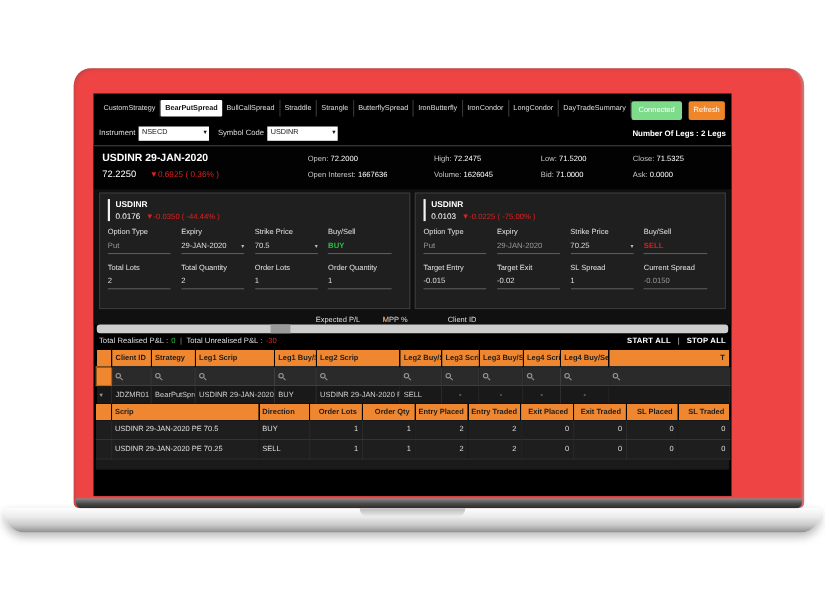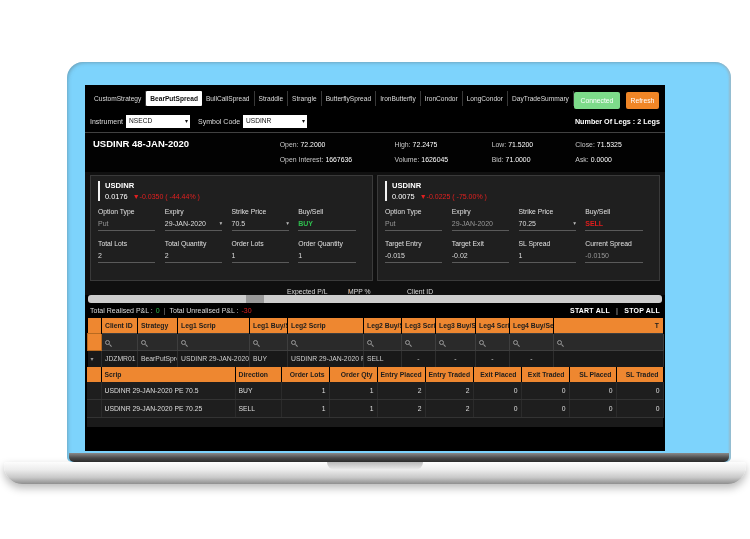--- a/index.html
+++ b/index.html
@@ -2,21 +2,21 @@
 <html><head>
 <meta charset="utf-8">
 <style>
   * { margin:0; padding:0; box-sizing:border-box; }
   html,body { width:750px; height:539px; background:#ffffff; overflow:hidden;
     font-family:"Liberation Sans", sans-serif; }
   .stage { position:relative; width:750px; height:539px; background:#fff; }
 
   
   .laptop { position:absolute; left:67px; top:62px; width:664px; height:400px;
-    background:#7dd3fc; border-radius:16px 16px 5px 5px;
+    background:#ef4444; border-radius:16px 16px 5px 5px;
     box-shadow: inset -3px 0 2px -1px rgba(170,170,170,.55), inset 2px 2px 4px -2px rgba(80,80,80,.5); }
   .hinge { position:absolute; left:2px; right:2px; bottom:0; height:9px;
     background:linear-gradient(180deg,#8a8a8a,#4a4a4a 55%,#2c2c2c); border-radius:0 0 5px 5px; }
   .base { position:absolute; left:4px; top:462px; width:742px; height:22px;
     background:linear-gradient(180deg,#fdfdfd 0%,#ececec 35%,#c9c9c9 70%,#8f8f8f 100%);
     border-radius:3px 3px 18px 18px; box-shadow:0 4px 9px rgba(0,0,0,.28); }
   .notch { position:absolute; left:50%; top:0; transform:translateX(-50%); width:96px; height:8px;
     background:linear-gradient(180deg,#b9b9b9,#eeeeee); border-radius:0 0 10px 10px; }
 
   
@@ -134,21 +134,25 @@
       <div class="instrow">
         <span class="lbl">Instrument</span>
         <div class="select">NSECD</div>
         <span class="lbl">Symbol Code</span>
         <div class="select">USDINR</div>
         <span class="legsinfo">Number Of Legs : 2 Legs</span>
       </div>
 
       <div class="quotebar">
         <div class="q-main">
-          <div class="q-sym">USDINR 48-JAN-2020</div>
+          <div class="q-sym">USDINR 29-JAN-2020</div>
+          <div class="q-l2">
+            <span>72.2250</span>
+            <span class="q-chg">▼0.6925 ( 0.36% )</span>
+          </div>
         </div>
         <div class="q-col q-c1">
           <div><span class="ql">Open:</span><span class="qv">72.2000</span></div>
           <div><span class="ql">Open Interest:</span><span class="qv">1667636</span></div>
         </div>
         <div class="q-col q-c2">
           <div><span class="ql">High:</span><span class="qv">72.2475</span></div>
           <div><span class="ql">Volume:</span><span class="qv">1626045</span></div>
         </div>
         <div class="q-col q-c3">
@@ -211,21 +215,21 @@
               <div class="fv">
                   <div class="fv-inner">1</div>
                 </div>
             </div>
           </div>
 
           <div class="panel">
             <div class="p-head">
               <div class="p-sym">USDINR</div>
               <div class="p-val">
-                <span>0.0075</span>
+                <span>0.0103</span>
                 <span class="p-chg">▼-0.0225 ( -75.00% )</span>
               </div>
             </div>
             <div class="f-row f-labels">
               <div class="f">Option Type</div>
               <div class="f">Expiry</div>
               <div class="f">Strike Price</div>
               <div class="f">Buy/Sell</div>
             </div>
             <div class="f-row f-values">

